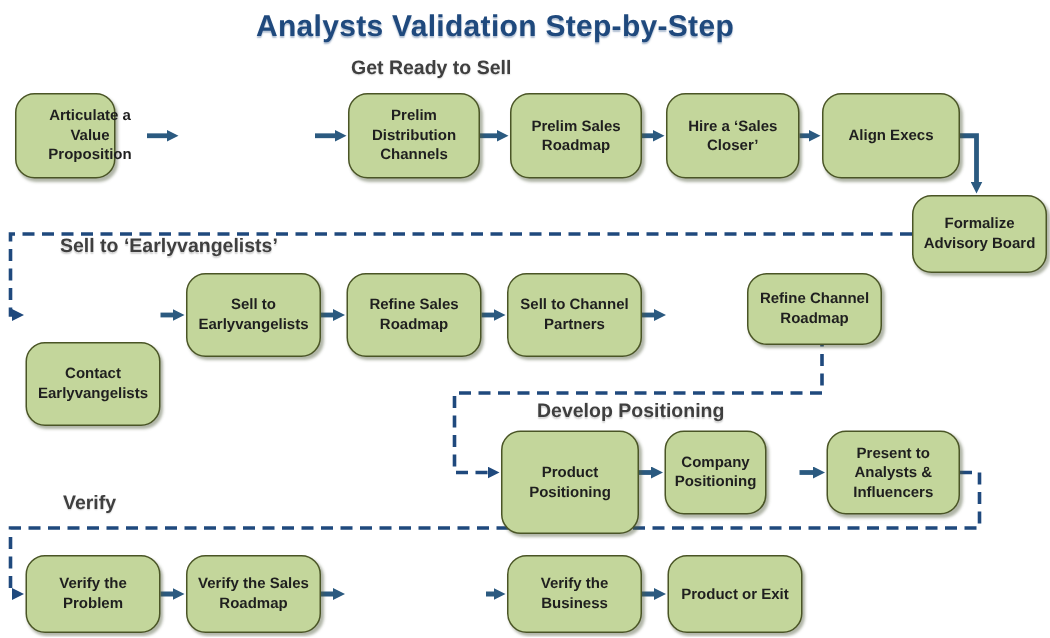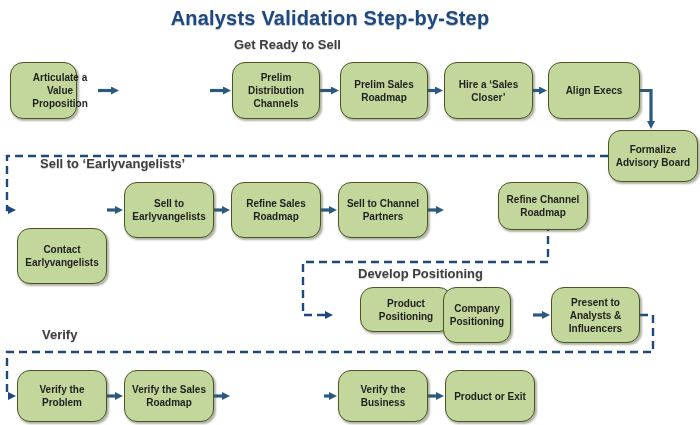--- a/index.html
+++ b/index.html
@@ -88,21 +88,21 @@
     <div class="flow-box" style="left: 444px; top: 62px; width: 89px; height: 57px;">Hire a ‘Sales Closer’</div>
     <div class="flow-box" style="left: 548px; top: 62px; width: 92px; height: 57px;">Align Execs</div>
     <div class="flow-box" style="left: 608px; top: 130px; width: 90px; height: 52px;">Formalize Advisory Board</div>
     <div class="section-header" style="left: 40px; top: 156px;">Sell to ‘Earlyvangelists’</div>
     <div class="flow-box" style="left: 17px; top: 182px; width: 90px; height: 56px; margin-top: 46px;">Contact Earlyvangelists</div>
     <div class="flow-box" style="left: 124px; top: 182px; width: 90px; height: 56px;">Sell to Earlyvangelists</div>
     <div class="flow-box" style="left: 338px; top: 182px; width: 90px; height: 56px;">Sell to Channel Partners</div>
     <div class="flow-box" style="left: 231px; top: 182px; width: 90px; height: 56px;">Refine Sales Roadmap</div>
     <div class="flow-box" style="left: 450px; top: 182px; width: 90px; height: 48px; margin-left: 48px;">Refine Channel Roadmap</div>
     <div class="section-header" style="left: 358px; top: 266px;">Develop Positioning</div>
-    <div class="flow-box" style="left: 334px; top: 287px; width: 92px; height: 45px; margin-left: 26px;">Product Positioning</div>
+    <div class="flow-box" style="left: 334px; top: 287px; width: 92px; height: 69px;">Product Positioning</div>
     <div class="flow-box" style="left: 443px; top: 287px; width: 68px; height: 56px;">Company Positioning</div>
     <div class="flow-box" style="left: 551px; top: 287px; width: 89px; height: 56px;">Present to Analysts &amp; Influencers</div>
     <div class="section-header" style="left: 42px; top: 327px;">Verify</div>
     <div class="flow-box" style="left: 17px; top: 370px; width: 90px; height: 52px;">Verify the Problem</div>
     <div class="flow-box" style="left: 124px; top: 370px; width: 90px; height: 52px;">Verify the Sales Roadmap</div>
     <div class="flow-box" style="left: 338px; top: 370px; width: 90px; height: 52px;">Verify the Business</div>
     <div class="flow-box" style="left: 445px; top: 370px; width: 90px; height: 52px;">Product or Exit</div>
   </div>
 
 </body></html>

